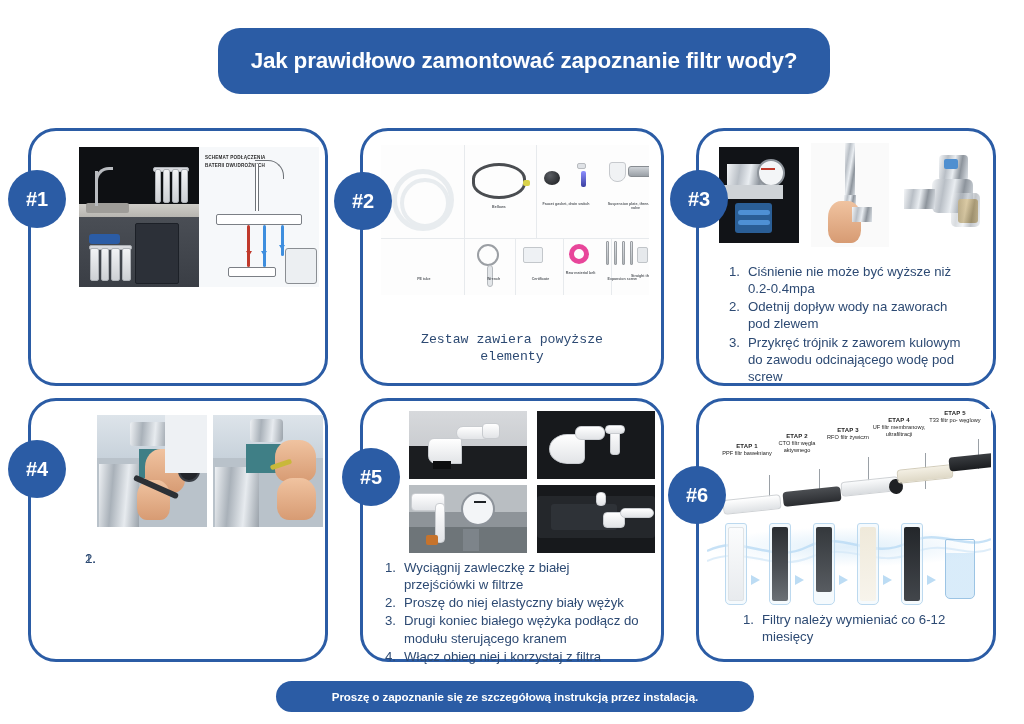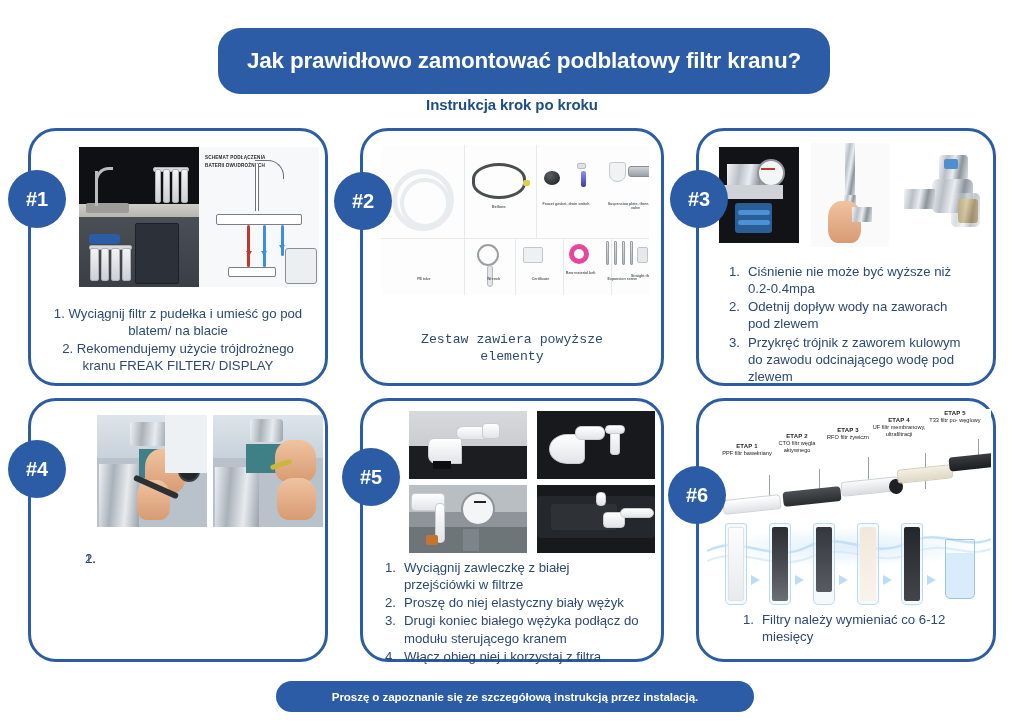--- a/index.html
+++ b/index.html
@@ -169,23 +169,22 @@
     display:flex; align-items:center; justify-content:center;
   }
   .footer .ft { color:#fff; font-size:11.6px; font-weight:bold; letter-spacing:-0.1px; }
 </style>
 </head>
 <body>
 
 <div class="page">
 
   <div class="title-pill">
-    <div class="t">Jak prawidłowo zamontować podblatowy filtr kranu?</div>
+    <div class="t">Jak prawidłowo zamontować zapoznanie filtr wody?</div>
   </div>
-  <div class="subtitle">Instrukcja krok po kroku</div>
 
   <div class="grid">
 
     <div class="card" style="left:28px; top:128px; width:300px; height:258px;">
       <div class="card-inner">
         <div class="media ph" style="position:absolute; left:48px; top:16px; width:240px; height:140px; background:#fff;">
           <div class="k-photo">
             <div class="k-wallTop"></div>
             <div class="k-counter"></div>
             <div class="k-lower"></div>
@@ -220,36 +219,20 @@
             <div class="k-bar2"></div>
             <div class="k-pipe k-red" style="left:40%; top:56%; height:30%;"></div>
             <div class="k-pipe k-blue" style="left:53%; top:56%; height:30%;"></div>
             <div class="k-pipe k-blue" style="left:68%; top:56%; height:22%;"></div>
             <div class="k-arw" style="left:39%; top:74%; border-top:5px solid #c0392b;"></div>
             <div class="k-arw" style="left:52%; top:74%; border-top:5px solid #3e8ede;"></div>
             <div class="k-arw" style="left:67%; top:70%; border-top:5px solid #3e8ede;"></div>
             <div class="k-dsp"></div>
           </div>
         </div>
-        <div class="caption" style="position:absolute; left:0; right:0; top:174px;">
-          <ol class="steps">
-            <li style="text-align:center; padding-left:0;">
-              <span>
-                <span>1.</span>
-                <span>Wyciągnij filtr z pudełka i umieść go pod blatem/ na blacie</span>
-              </span>
-            </li>
-            <li style="text-align:center; padding-left:0;">
-              <span>
-                <span>2.</span>
-                <span>Rekomendujemy użycie trójdrożnego kranu FREAK FILTER/ DISPLAY</span>
-              </span>
-            </li>
-          </ol>
-        </div>
       </div>
     </div>
     <div class="badge" style="left:8px; top:170px;">
       <span>#1</span>
     </div>
 
     <div class="card" style="left:360px; top:128px; width:304px; height:258px;">
       <div class="card-inner">
         <div class="media ph" style="position:absolute; left:18px; top:14px; width:268px; height:150px; background:#fdfdfd;">
           <div class="kit">
@@ -340,21 +323,21 @@
             <li>
               <span class="num">1.</span>
               <span>Ciśnienie nie może być wyższe niż 0.2-0.4mpa</span>
             </li>
             <li>
               <span class="num">2.</span>
               <span>Odetnij dopływ wody na zaworach pod zlewem</span>
             </li>
             <li>
               <span class="num">3.</span>
-              <span>Przykręć trójnik z zaworem kulowym do zawodu odcinającego wodę pod zlewem</span>
+              <span>Przykręć trójnik z zaworem kulowym do zawodu odcinającego wodę pod screw</span>
             </li>
           </ol>
         </div>
       </div>
     </div>
     <div class="badge" style="left:670px; top:170px;">
       <span>#3</span>
     </div>
 
     <div class="card" style="left:28px; top:398px; width:300px; height:264px;">

